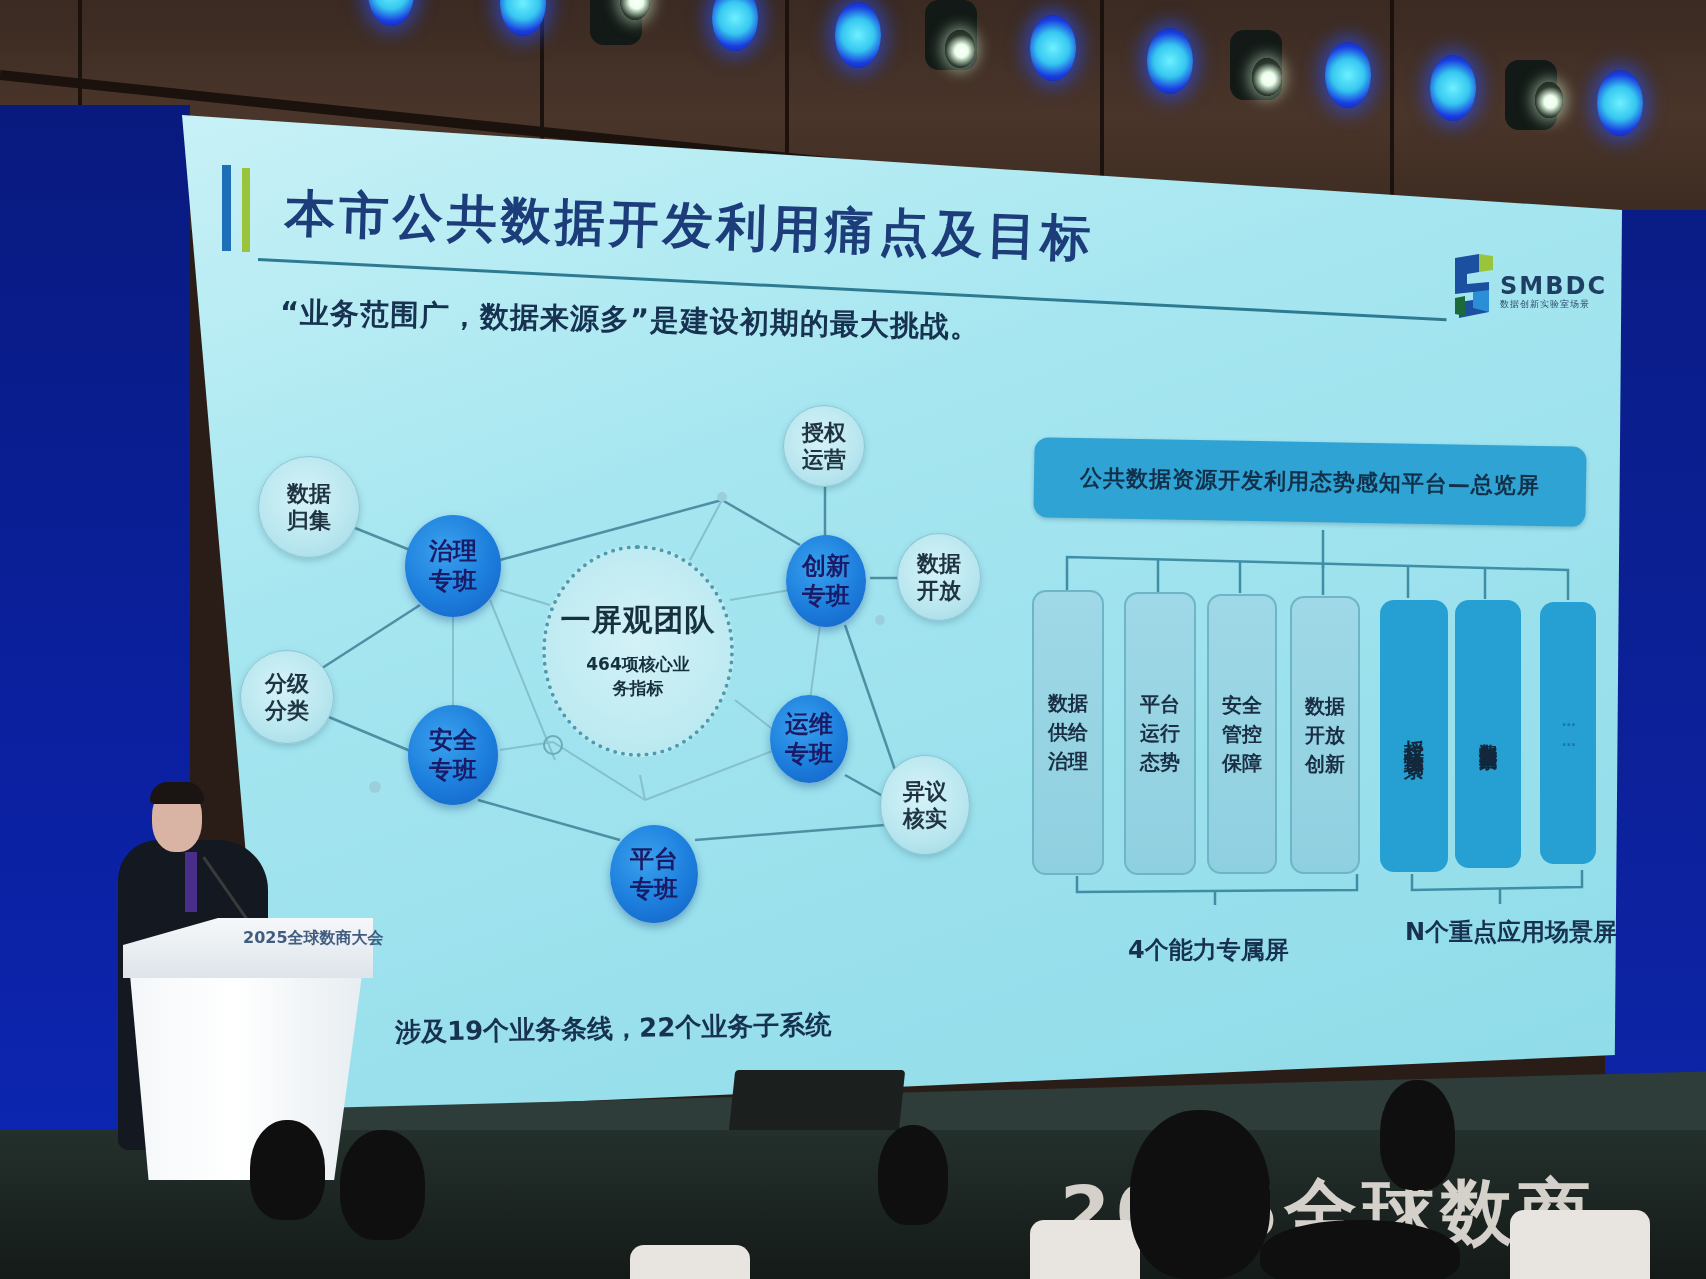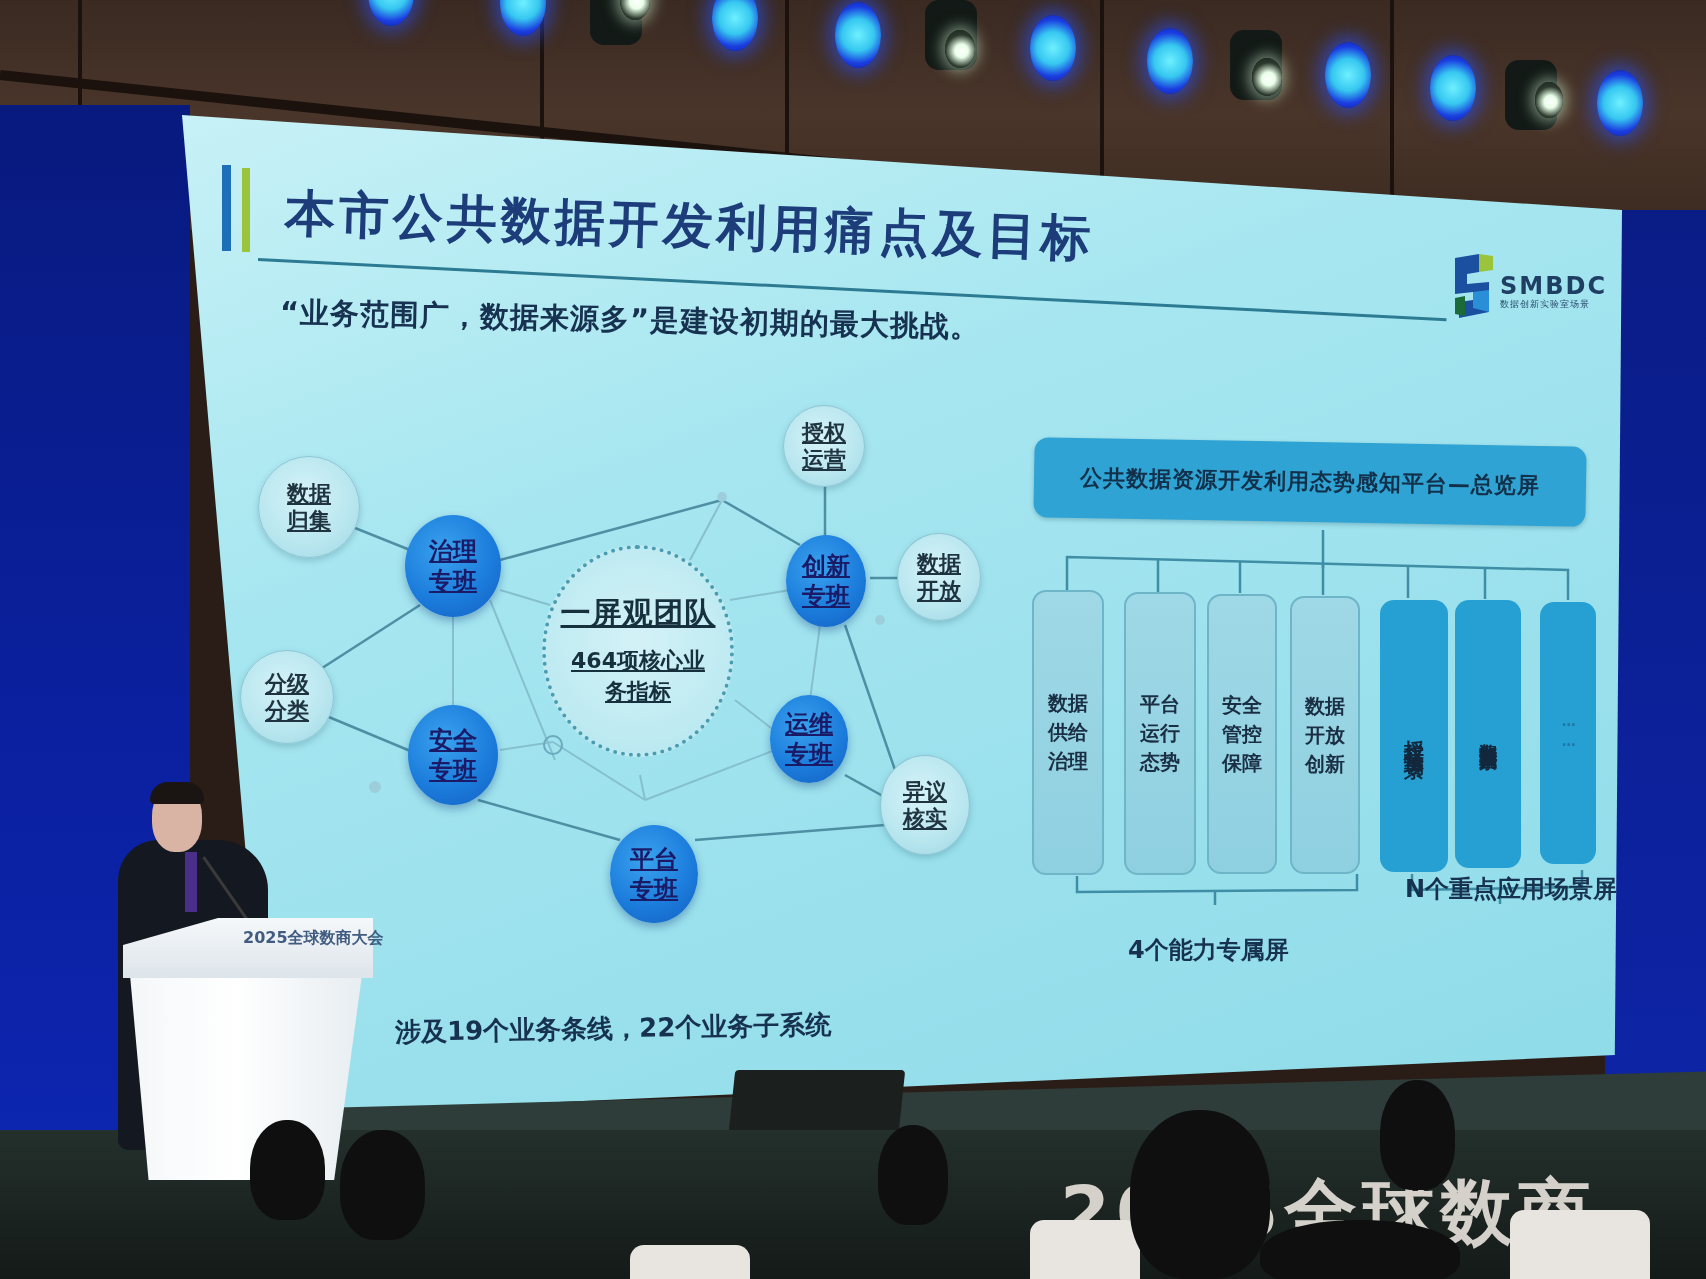--- a/index.html
+++ b/index.html
@@ -37,29 +37,29 @@
   .subtitle { position: absolute; left: 280px; top: 293px; font-size: 29px; font-weight: bold; color: #173250;
     letter-spacing: 1px; transform: rotate(1.2deg); transform-origin: left center; white-space: nowrap; }
 
   .logo { position: absolute; left: 1445px; top: 250px; width: 56px; height: 72px; }
   .logo-text { position: absolute; left: 1500px; top: 272px; font-size: 24px; font-weight: bold; color: #1e3f63; letter-spacing: 2px; }
   .logo-sub { position: absolute; left: 1500px; top: 298px; font-size: 9px; color: #294a6a; letter-spacing: 1px; }
 
   
   .net-svg { position: absolute; left: 0; top: 0; width: 1706px; height: 1279px; pointer-events: none; }
   .node { position: absolute; border-radius: 50%; display: flex; flex-direction: column; align-items: center; justify-content: center;
-    text-align: right; font-weight: bold; line-height: 1.25; text-decoration: underline; }
+    text-align: right; font-weight: bold; line-height: 1.25; }
   .node.outer { background: radial-gradient(circle at 45% 40%, #d6f3f8 0%, #b8e6ef 60%, #9fd6e2 100%);
     color: #1f3340; font-size: 22px; box-shadow: 0 3px 6px rgba(40,90,110,0.25); border: 1px solid #8ec6d4; }
   .node.team { background: radial-gradient(circle at 40% 35%, #3aa2ee 0%, #1c7ddc 55%, #135fc2 100%);
     color: #1a1a66; font-size: 24px; box-shadow: 0 4px 8px rgba(10,50,120,0.35); }
   .node.center { background: radial-gradient(circle at 50% 45%, #d3f2f7 0%, #b4e6ef 100%);
     border: 4px dotted #4a9cb0; color: #17303d; }
   .center-title { font-size: 30px; font-weight: bold; margin-bottom: 14px; letter-spacing: 1px; }
-  .center-sub { font-size: 22px; font-weight: bold; line-height: 1.4; }
+  .center-sub { font-size: 17px; font-weight: bold; line-height: 1.4; }
 
   .footnote { position: absolute; left: 395px; top: 1015px; font-size: 26px; font-weight: bold; color: #173250;
     transform: rotate(-1deg); transform-origin: left center; white-space: nowrap; }
 
   
   .top-box { position: absolute; left: 1034px; top: 442px; width: 552px; height: 80px; border-radius: 14px;
     background: #2fa3d3; display: flex; align-items: center; justify-content: center; transform: rotate(1deg);
     box-shadow: 0 2px 4px rgba(0,60,90,0.25); }
   .top-box span { font-size: 22px; font-weight: bold; color: #13304a; letter-spacing: 1px; }
   .col { position: absolute; border-radius: 14px; display: flex; align-items: center; justify-content: center; }
@@ -265,21 +265,21 @@
   <span class="col-label">授权运营场景</span>
 </div>
 <div class="col scene" style="left:1455px;top:600px;width:66px;height:268px;">
   <span class="col-label" style="font-size:18px;letter-spacing:1px;">数据创新实验室场景</span>
 </div>
 <div class="col scene" style="left:1540px;top:602px;width:56px;height:262px;">
   <span class="col-label" style="color:#1c78a6;font-size:14px;">……</span>
 </div>
 
 <div class="group-label" style="left:1128px;top:934px;">4个能力专属屏</div>
-<div class="group-label" style="left:1405px;top:873px;">N个重点应用场景屏</div>
+<div class="group-label" style="left:1405px;top:916px;">N个重点应用场景屏</div>
 
 <div class="stage-edge"></div>
 <div class="speaker-box"></div>
 <div class="stage-front"></div>
 <div class="floor-text">2025全球数商</div>
 
 <div class="speaker-body"></div>
 <div class="speaker-head"></div>
 <div class="speaker-hair"></div>
 <div class="speaker-tie"></div>

